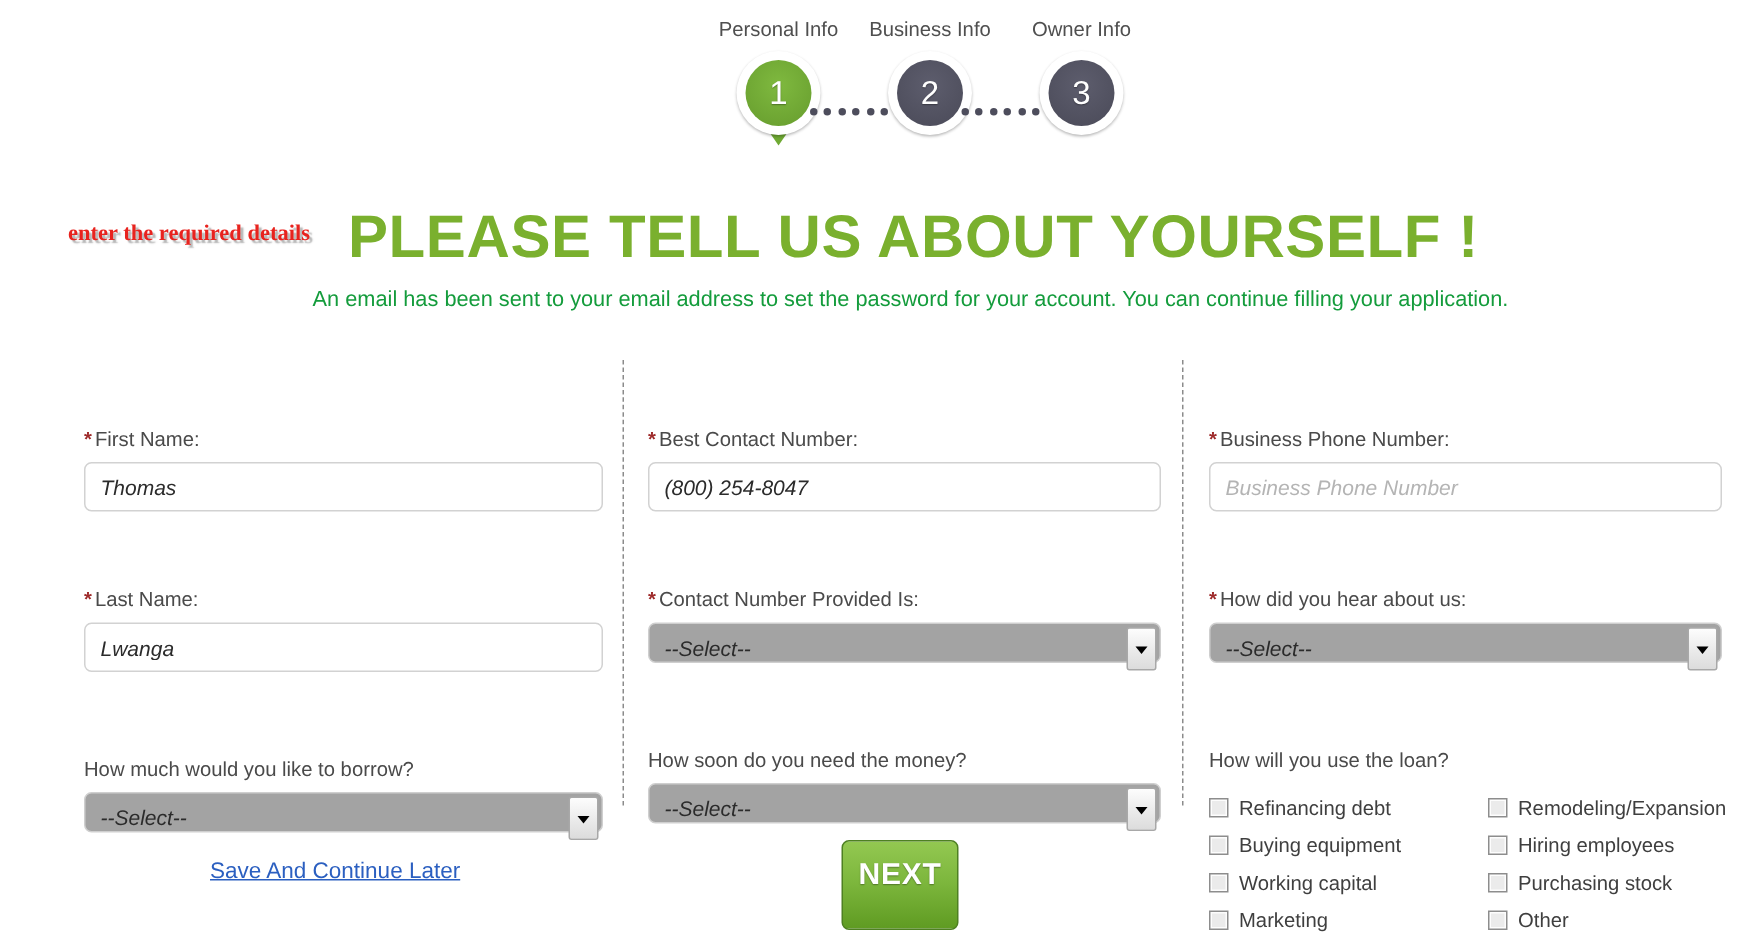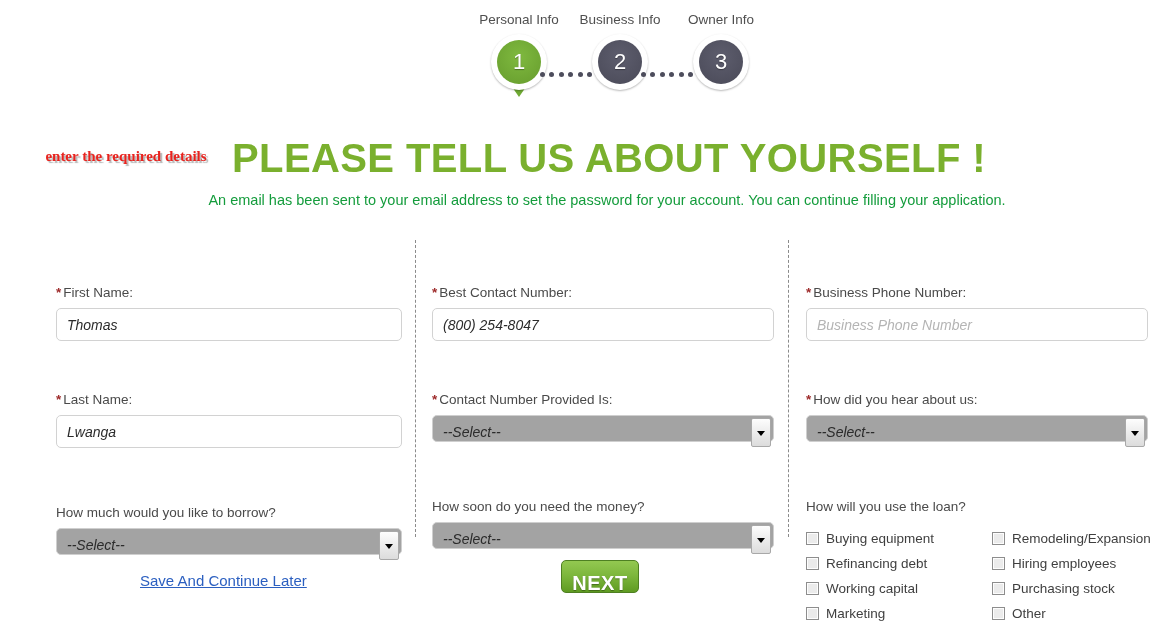--- a/index.html
+++ b/index.html
@@ -288,21 +288,21 @@
     font-size: 15px;
     color: #2b5fc0;
     text-decoration: underline;
     cursor: pointer;
   }
   .next-btn {
     position: absolute;
     left: 561px;
     top: 560px;
     width: 78px;
-    height: 33px;
+    height: 60px;
     border: 1px solid #4e8022;
     border-radius: 5px;
     background: linear-gradient(180deg, #93c851 0%, #7cb63c 48%, #5f9b22 100%);
     color: #ffffff;
     font-size: 20px;
     font-weight: bold;
     letter-spacing: 0.5px;
     text-shadow: 0 1px 1px rgba(0,0,0,0.35);
     line-height: 45px;
     text-align: center;
@@ -453,28 +453,28 @@
     <div class="gap-a" style="height:12px;"></div>
 
     <div class="field">
       <div class="flabel">How will you use the loan?</div>
 
       <div class="cb-grid" style="height:104px;">
 
         <div class="cb-col left">
           <div class="cb-item">
             <span class="cb-box"></span>
+            <span class="cb-label">Refinancing debt</span>
+          </div>
+          <div class="cb-item">
+            <span class="cb-box"></span>
             <span class="cb-label">Buying equipment</span>
           </div>
           <div class="cb-item">
             <span class="cb-box"></span>
-            <span class="cb-label">Refinancing debt</span>
-          </div>
-          <div class="cb-item">
-            <span class="cb-box"></span>
             <span class="cb-label">Working capital</span>
           </div>
           <div class="cb-item">
             <span class="cb-box"></span>
             <span class="cb-label">Marketing</span>
           </div>
         </div>
 
         <div class="cb-col right">
           <div class="cb-item">

